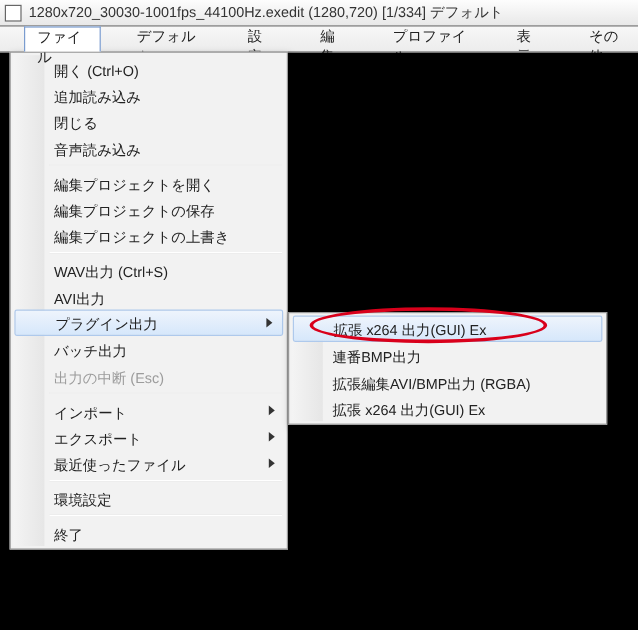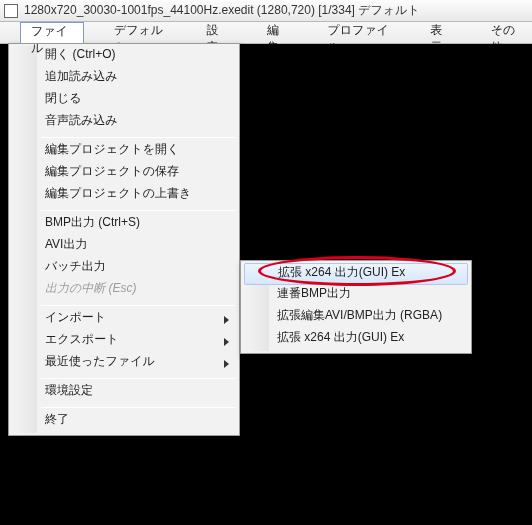--- a/index.html
+++ b/index.html
@@ -78,27 +78,27 @@
     left: 2px;
     width: 26px;
     background: linear-gradient(to right, #f4f4f4, #e6e6e6);
     z-index: 0;
   }
   .dd-item {
     position: relative;
     z-index: 1;
     height: 22px;
     display: flex;
-    align-items: flex-start;
+    align-items: flex-end;
     padding-left: 34px;
     padding-right: 18px;
     color: #222;
     cursor: default;
   }
-  .dd-item.disabled { color: #9c9c9c; font-style: italic; }
+  .dd-item.disabled { color: #9c9c9c; }
   .dd-item.highlight {
     background: linear-gradient(to bottom, #eef4fc, #d6e7fb);
     border: 1px solid #aec9ec;
     border-radius: 2px;
     margin: 0 1px;
     padding-left: 33px;
     padding-right: 17px;
   }
   .dd-sep {
     position: relative;
@@ -115,21 +115,21 @@
     transform: translateY(-50%);
     width: 0; height: 0;
     border-top: 4px solid transparent;
     border-bottom: 4px solid transparent;
     border-left: 5px solid #333;
   }
   .submenu {
     position: absolute;
     left: 240px;
     top: 260px;
-    width: 232px;
+    width: 266px;
     background: #f2f2f2;
     border: 1px solid #9a9a9a;
     box-shadow: 2px 3px 6px rgba(0,0,0,0.35);
     padding: 2px;
     z-index: 7;
   }
   .submenu .left-gutter {
     position: absolute;
     top: 2px;
     bottom: 2px;
@@ -209,25 +209,29 @@
   <div class="dd-item">
       <span>編集プロジェクトの保存</span>
     </div>
   <div class="dd-item">
       <span>編集プロジェクトの上書き</span>
     </div>
 
   <div class="dd-sep"></div>
 
   <div class="dd-item">
-      <span>BMP出力 (Ctrl+S)</span>
+      <span>WAV出力 (Ctrl+S)</span>
     </div>
   <div class="dd-item">
       <span>AVI出力</span>
     </div>
+  <div class="dd-item highlight">
+    <span>プラグイン出力</span>
+    <span class="sub-arrow"></span>
+  </div>
   <div class="dd-item">
       <span>バッチ出力</span>
     </div>
   <div class="dd-item disabled">
       <span>出力の中断 (Esc)</span>
     </div>
 
   <div class="dd-sep"></div>
 
   <div class="dd-item">

